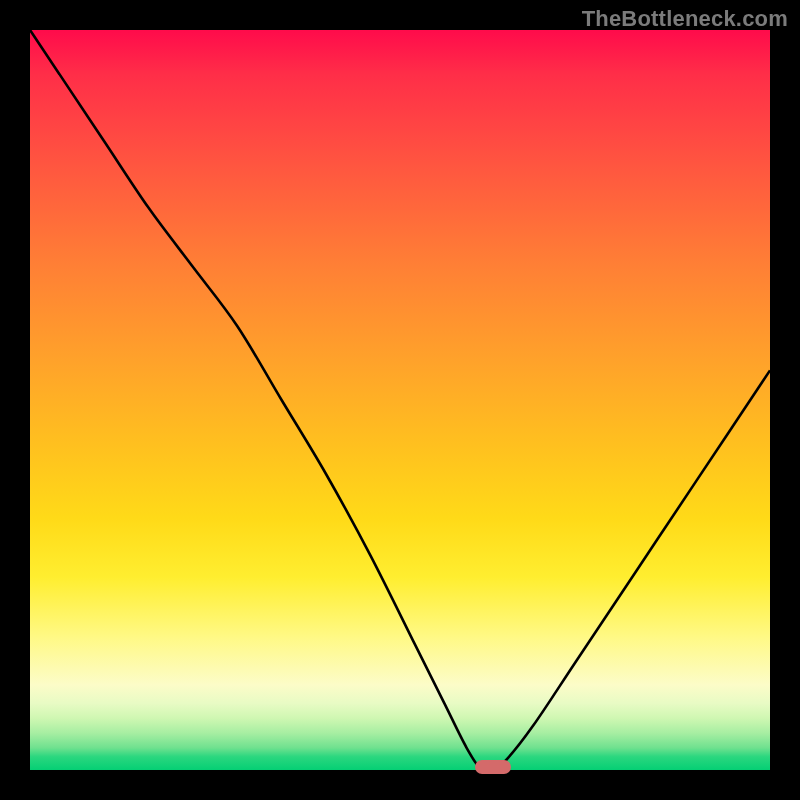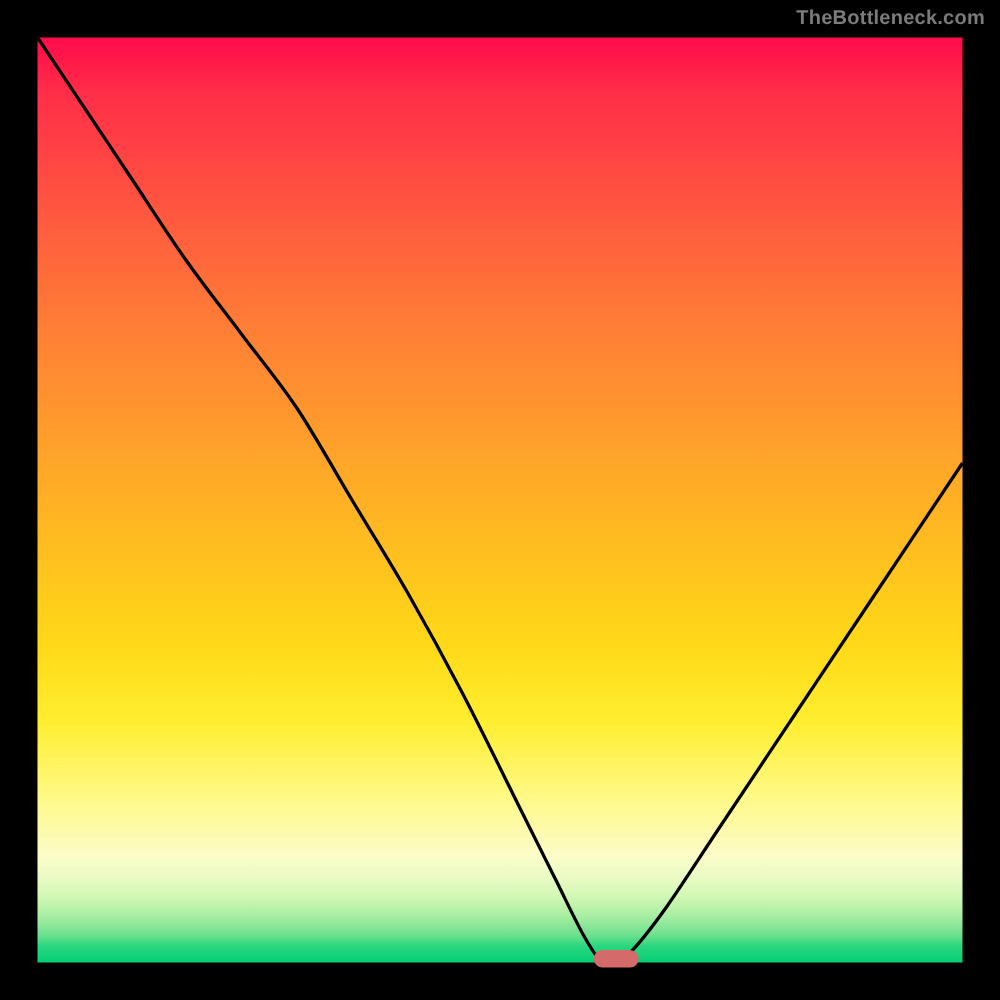--- a/index.html
+++ b/index.html
@@ -42,21 +42,21 @@
       #6fe18f 97%,
       #2bd77f 98.2%,
       #05cf74 100%
     );
   }
   .watermark {
     position: absolute;
     top: 6px;
     right: 12px;
     color: #7b7b7b;
-    font-size: 16px;
+    font-size: 22px;
     font-weight: 600;
     letter-spacing: 0.2px;
     user-select: none;
   }
   svg.curve {
     position: absolute;
     left: 0;
     top: 0;
     width: 740px;
     height: 740px;

